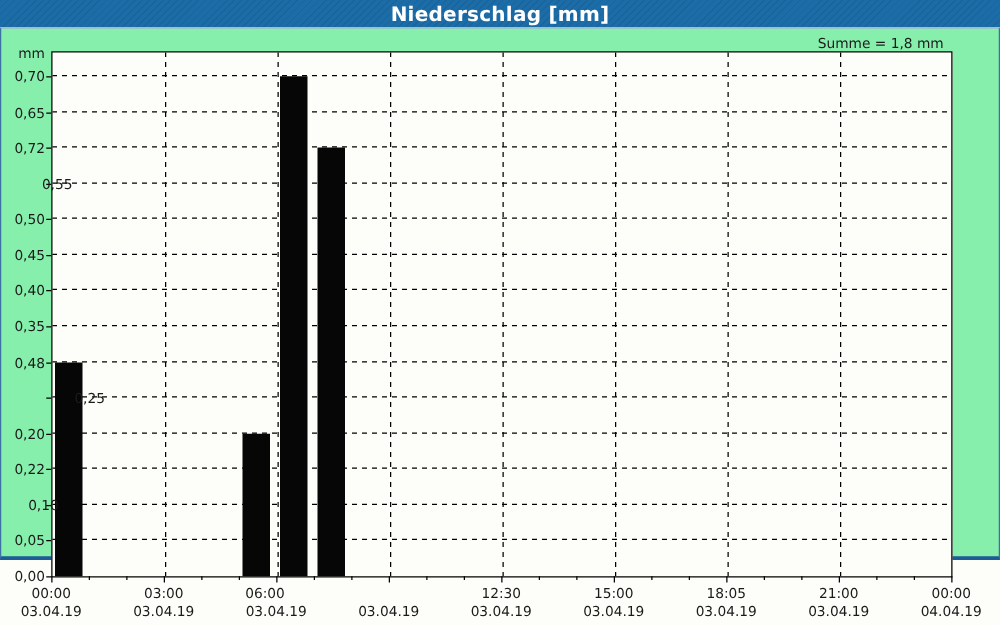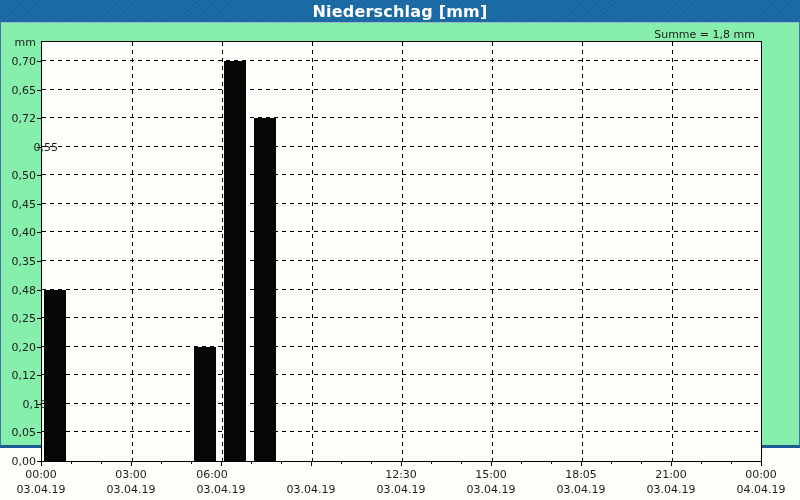--- a/index.html
+++ b/index.html
@@ -113,25 +113,25 @@
         <div class="bar" style="left: 212px; width: 22px; height: 343px; background: rgb(6, 6, 6);"></div>
       </div>
     <div id="axis-decor">
         <div class="ytick" style="top: 438px;"></div>
         <div class="ytick-label" style="top: 432px; text-align: right;">0,00</div>
         <div class="ytick" style="top: 409px;"></div>
         <div class="ytick-label" style="top: 403px;">0,05</div>
         <div class="ytick" style="top: 381px;"></div>
         <div class="ytick-label" style="top: 375px; padding-left: 11px;">0,10</div>
         <div class="ytick" style="top: 352px;"></div>
-        <div class="ytick-label" style="top: 346px;">0,12</div>
+        <div class="ytick-label" style="top: 346px;">0,22</div>
         <div class="ytick" style="top: 324px;"></div>
         <div class="ytick-label" style="top: 318px;">0,20</div>
         <div class="ytick" style="top: 295px;"></div>
-        <div class="ytick-label" style="top: 289px;">0,25</div>
+        <div class="ytick-label" style="top: 289px; padding-left: 48px;">0,25</div>
         <div class="ytick" style="top: 267px;"></div>
         <div class="ytick-label" style="top: 261px;">0,48</div>
         <div class="ytick" style="top: 238px;"></div>
         <div class="ytick-label" style="top: 232px;">0,35</div>
         <div class="ytick" style="top: 209px;"></div>
         <div class="ytick-label" style="top: 203px;">0,40</div>
         <div class="ytick" style="top: 181px;"></div>
         <div class="ytick-label" style="top: 175px;">0,45</div>
         <div class="ytick" style="top: 152px;"></div>
         <div class="ytick-label" style="top: 146px;">0,50</div>

